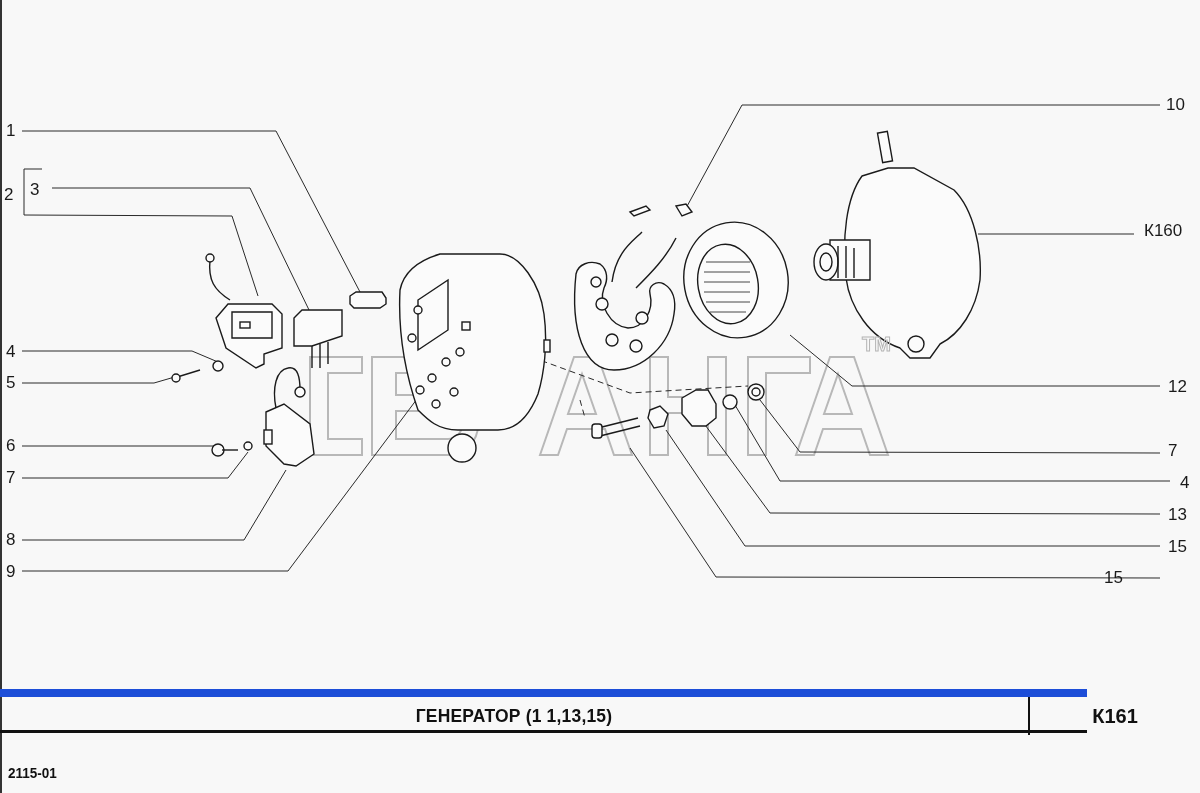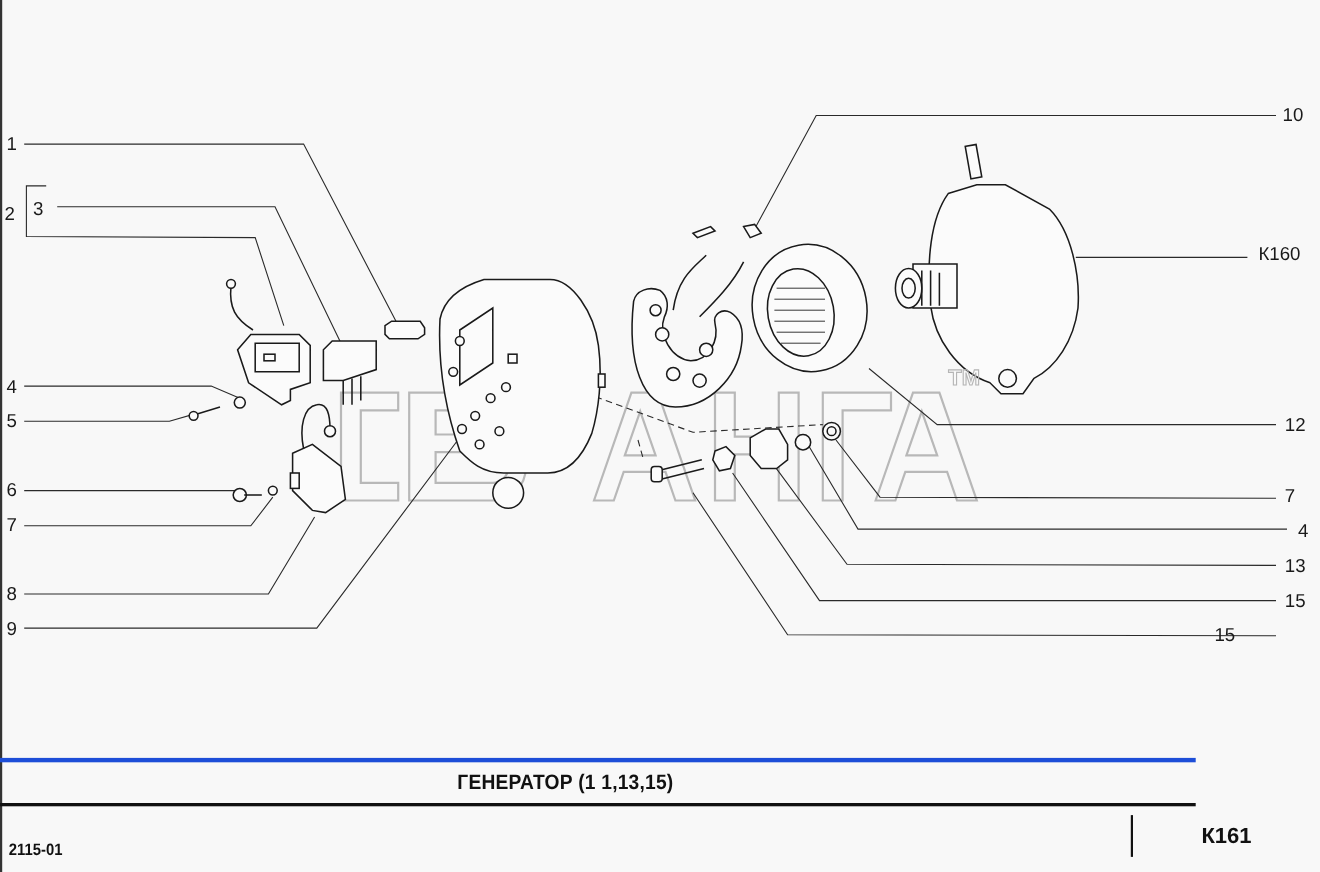--- a/index.html
+++ b/index.html
@@ -16,36 +16,36 @@
       font-family: "Liberation Sans", sans-serif;
       font-size: 17px;
       line-height: 1;
       color: #1a1a1a;
     }
     .left-edge {
       position: absolute; left: 0; top: 0; width: 2px; height: 793px; background: #333;
     }
     .title-block {
       position: absolute; left: 0; top: 689px; width: 1087px; height: 44px;
-      border-top: 4px solid #1d4ed8; border-bottom: 3px solid #111;
+      border-top: 8px solid #1d4ed8; border-bottom: 3px solid #111;
       box-sizing: border-box;
       text-decoration: underline;
     }
     .title-main {
       position: absolute; left: 0; top: 0; width: 1028px; height: 38px;
       display: flex; align-items: center; justify-content: center;
       font-family: "Liberation Sans", sans-serif; font-weight: bold;
       font-size: 19px; letter-spacing: 0.2px;
       transform: scaleX(0.92);
     }
     .title-code {
       position: absolute; left: 1028px; top: 0; width: 172px; height: 38px;
       border-left: 2px solid #111; box-sizing: border-box;
       display: flex; align-items: center; justify-content: center;
-      font-family: "Liberation Sans", sans-serif; font-weight: bold; font-size: 20px; margin-top: 48px;
+      font-family: "Liberation Sans", sans-serif; font-weight: bold; font-size: 20px;
     }
     .model-code {
       position: absolute; left: 8px; top: 764px;
       font-family: "Liberation Sans", sans-serif; font-weight: bold; font-size: 15px;
       transform: scaleX(0.9); transform-origin: left;
     }
     .watermark-tm {
       position: absolute; left: 862px; top: 333px;
       font-family: "Liberation Sans", sans-serif; font-size: 20px; font-weight: bold;
       color: transparent; -webkit-text-stroke: 1px #b5b5b5;

